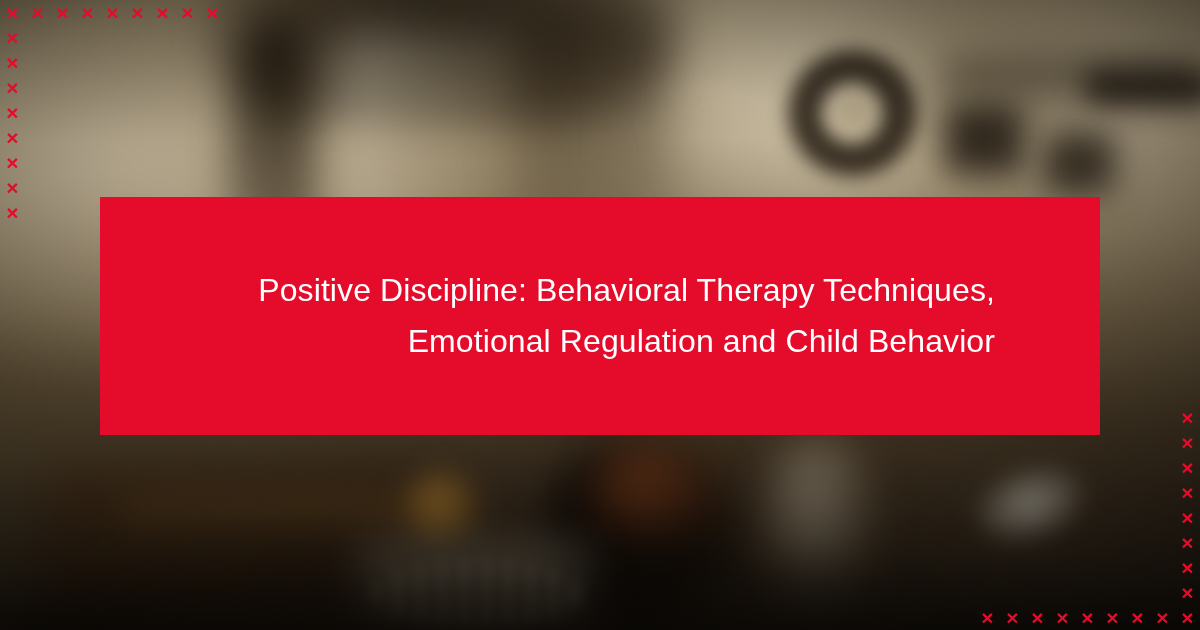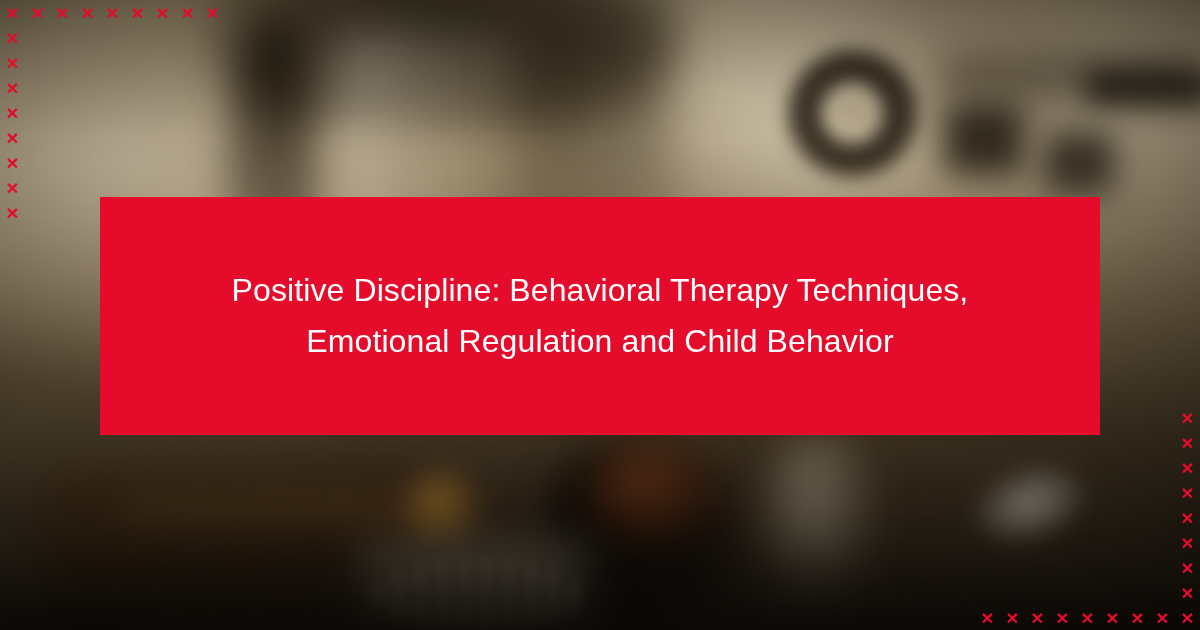--- a/index.html
+++ b/index.html
@@ -223,21 +223,21 @@
     box-sizing: border-box;
     padding: 0 58px;
   }
   #title-text {
     margin: 0;
     color: #ffffff;
     font-family: "Liberation Sans", sans-serif;
     font-size: 32px;
     font-weight: 400;
     line-height: 51px;
-    text-align: center;
+    text-align: right;
     letter-spacing: 0.1px;
     max-width: 790px;
   }
 </style>
 </head>
 <body>
 
 <div id="card">
 
   <div class="bg-layer">

